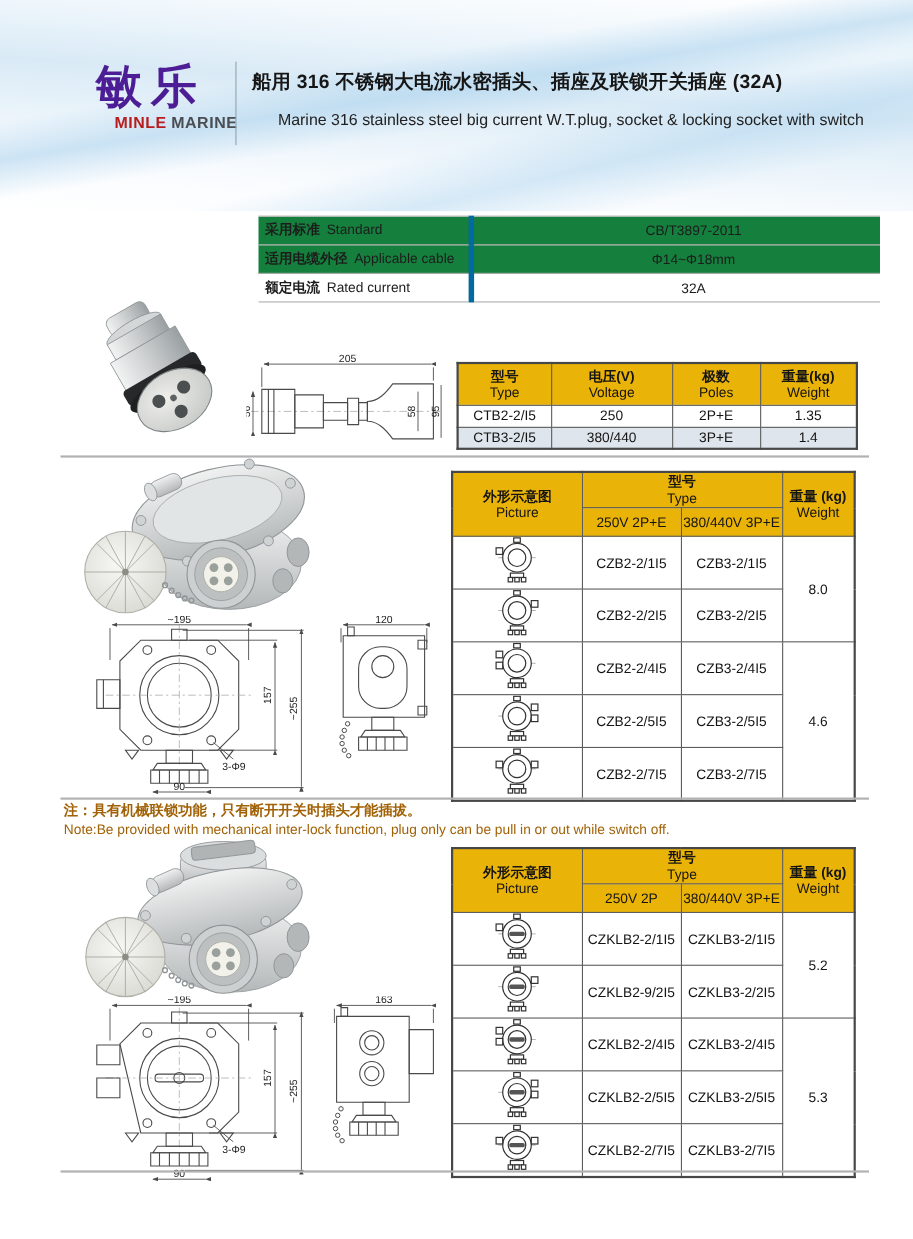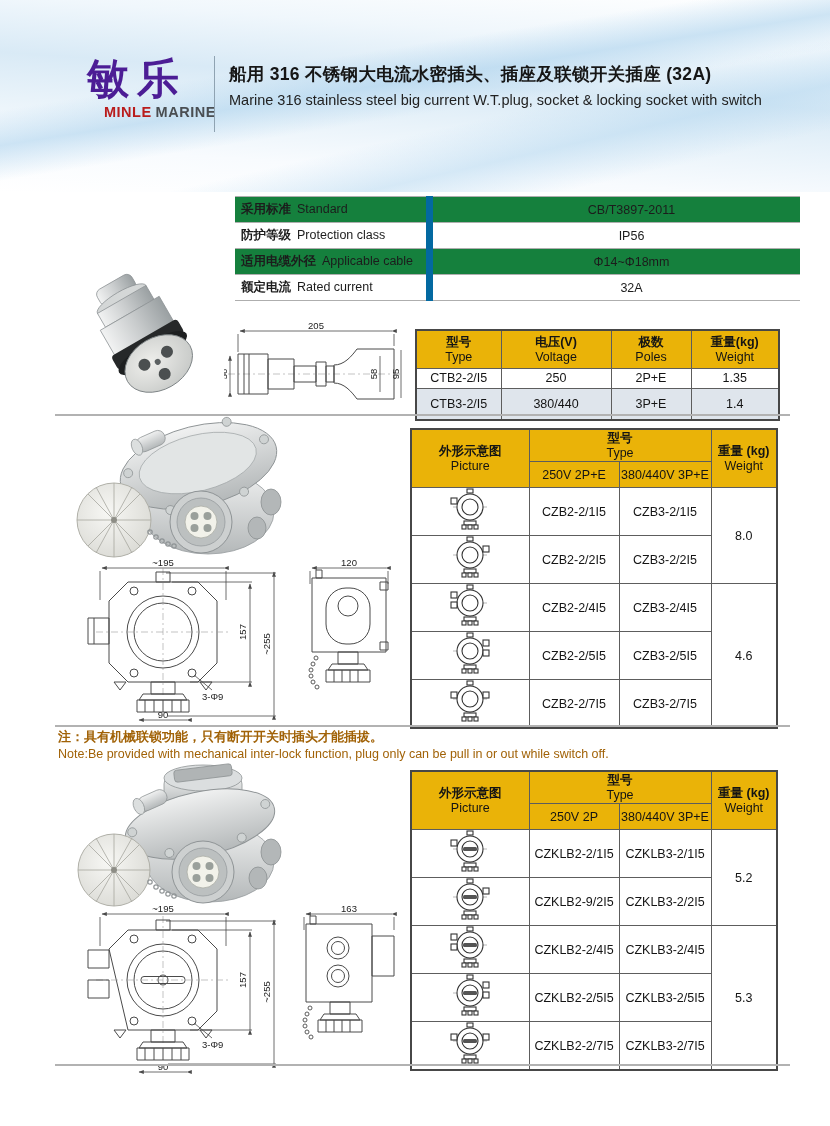--- a/index.html
+++ b/index.html
@@ -13,31 +13,31 @@
     background:linear-gradient(171deg,rgba(255,255,255,0) 34%,rgba(168,208,236,.55) 45%,rgba(255,255,255,0) 56%),
                linear-gradient(167deg,rgba(255,255,255,0) 60%,rgba(178,214,239,.5) 72%,rgba(255,255,255,0) 84%);}
   .logo{position:absolute;left:58px;top:56px;width:150px;text-align:center;}
   .logo-cn{font-size:42px;line-height:46px;font-weight:bold;color:#4c1d95;letter-spacing:8px;text-indent:8px;}
   .logo-en{margin-top:2px;font-size:14.5px;font-weight:bold;letter-spacing:.5px;}
   .logo-en .en1{color:#b91c1c;margin-left:46px;}
   .logo-en .en2{color:#4a4e52;margin-left:4px;}
   .header-divider{position:absolute;left:214px;top:56px;width:1px;height:76px;background:#8fa3b2;}
   .titles{position:absolute;left:229px;top:62px;width:580px;}
   .title-cn{font-size:17.5px;font-weight:bold;color:#161616;letter-spacing:.3px;}
-  .title-en{margin-top:6px;font-size:14.5px;color:#222;}
+  .title-en{margin-top:16px;font-size:14.5px;color:#222;text-align:center;}
 
   
   .hr{position:absolute;left:55px;width:735px;height:2px;background:#b2b2b2;}
 
   
   .spec{position:absolute;left:235px;top:196px;width:565px;border-collapse:collapse;}
   .spec td{height:25px;font-size:12.5px;border-bottom:1px solid #aeaeae;padding:0;}
   .spec tr:first-child td{border-top:1px solid #aeaeae;}
   .spec td.lbl{width:185px;padding-left:6px;text-align:left;}
-  .spec td.val{text-align:center;border-left:7px solid #0369a1;padding-left:30px;}
+  .spec td.val{text-align:center;border-left:5px solid #0369a1;padding-left:30px;}
   .spec tr.shade td{background:#15803d;}
   .spec .cn{font-weight:bold;margin-right:6px;}
 
   
   .mtable{position:absolute;border-collapse:collapse;background:#fff;}
   .mtable td{border:1px solid #5d5d5d;text-align:center;vertical-align:middle;
              font-size:12.5px;padding:0;color:#141414;}
   .mtable{border:2px solid #474747;}
   .hdr{background:#eab308;}
   .hdr .cn{display:block;font-weight:bold;line-height:1.3;}
@@ -76,24 +76,20 @@
   <div class="titles">
     <div class="title-cn">船用 316 不锈钢大电流水密插头、插座及联锁开关插座 (32A)</div>
     <div class="title-en">Marine 316 stainless steel big current W.T.plug, socket &amp; locking socket with switch</div>
   </div>
 
   <table class="spec">
     <tbody>
         <tr class="shade">
       <td class="lbl"><span class="cn">采用标准</span><span class="en">Standard</span></td>
       <td class="val">CB/T3897-2011</td>
-    </tr>
-    <tr>
-      <td class="lbl"><span class="cn">防护等级</span><span class="en">Protection class</span></td>
-      <td class="val">IP56</td>
     </tr>
     <tr class="shade">
       <td class="lbl"><span class="cn">适用电缆外径</span><span class="en">Applicable cable</span></td>
       <td class="val">Φ14~Φ18mm</td>
     </tr>
     <tr>
       <td class="lbl"><span class="cn">额定电流</span><span class="en">Rated current</span></td>
       <td class="val">32A</td>
     </tr>
   </tbody>
@@ -178,21 +174,21 @@
             <span class="cn">重量(kg)</span>
             <span class="en">Weight</span>
           </td>
     </tr>
     <tr style="height:20px">
       <td>CTB2-2/I5</td>
       <td>250</td>
       <td>2P+E</td>
       <td>1.35</td>
     </tr>
-    <tr class="shade" style="height:32px">
+    <tr class="shade" style="height:20px">
       <td>CTB3-2/I5</td>
       <td>380/440</td>
       <td>3P+E</td>
       <td>1.4</td>
     </tr>
   </tbody>
     </table>
 
   <div class="hr" style="top:414px"></div>
 

